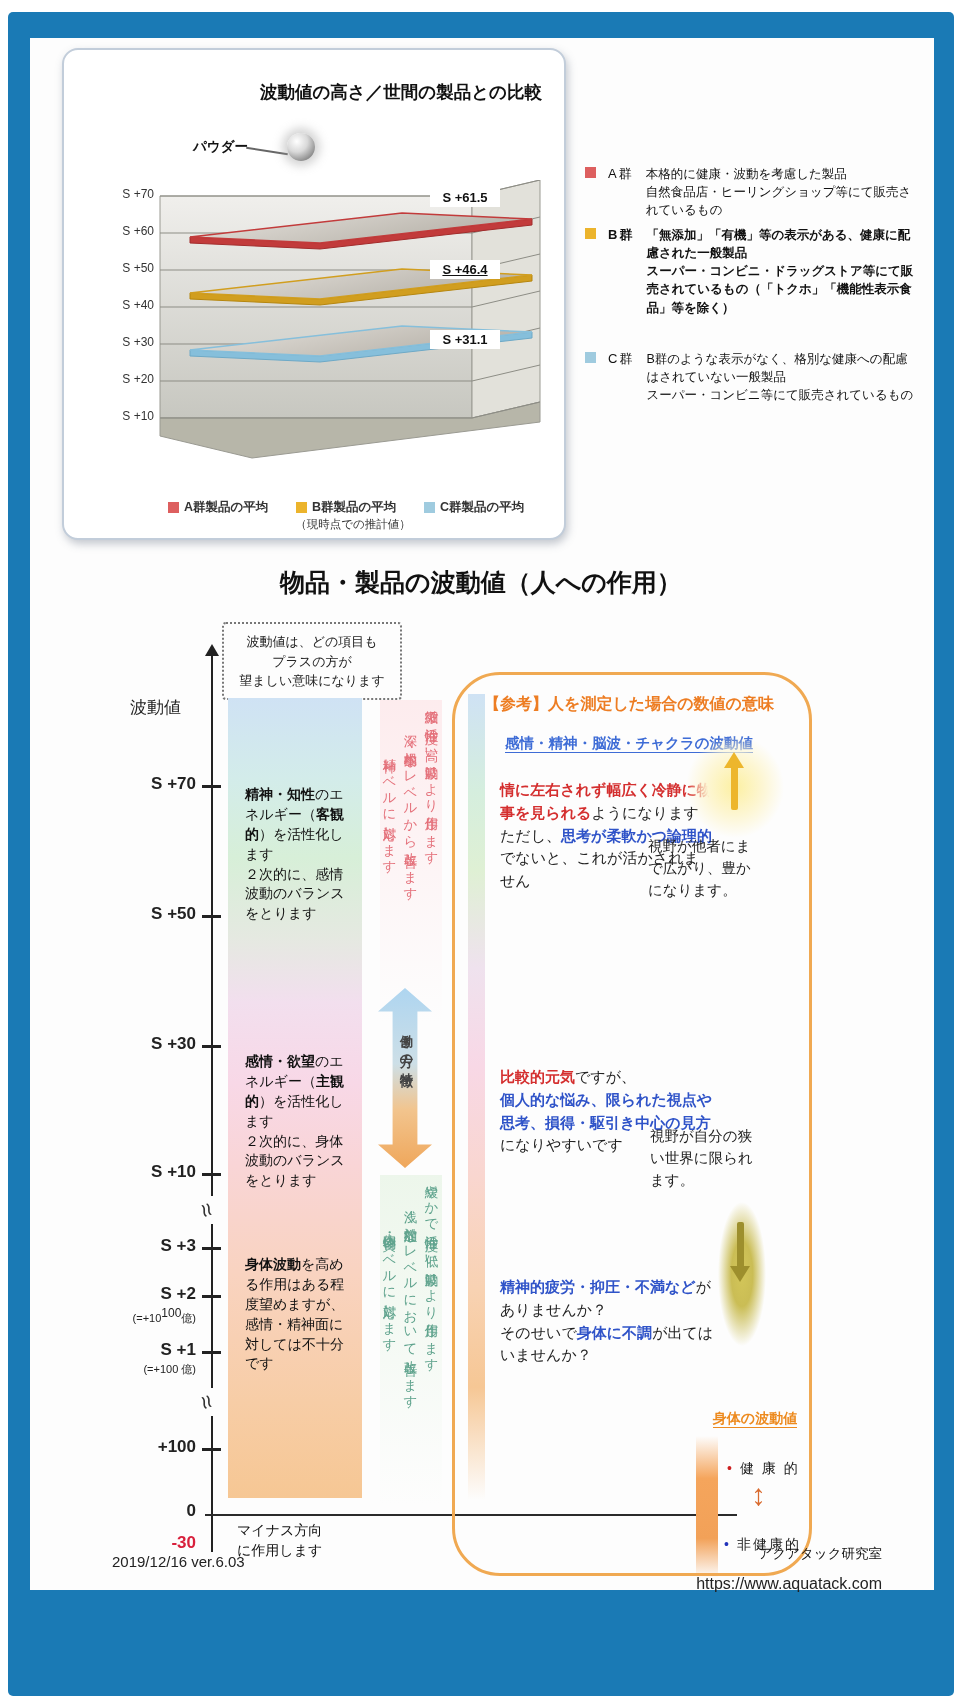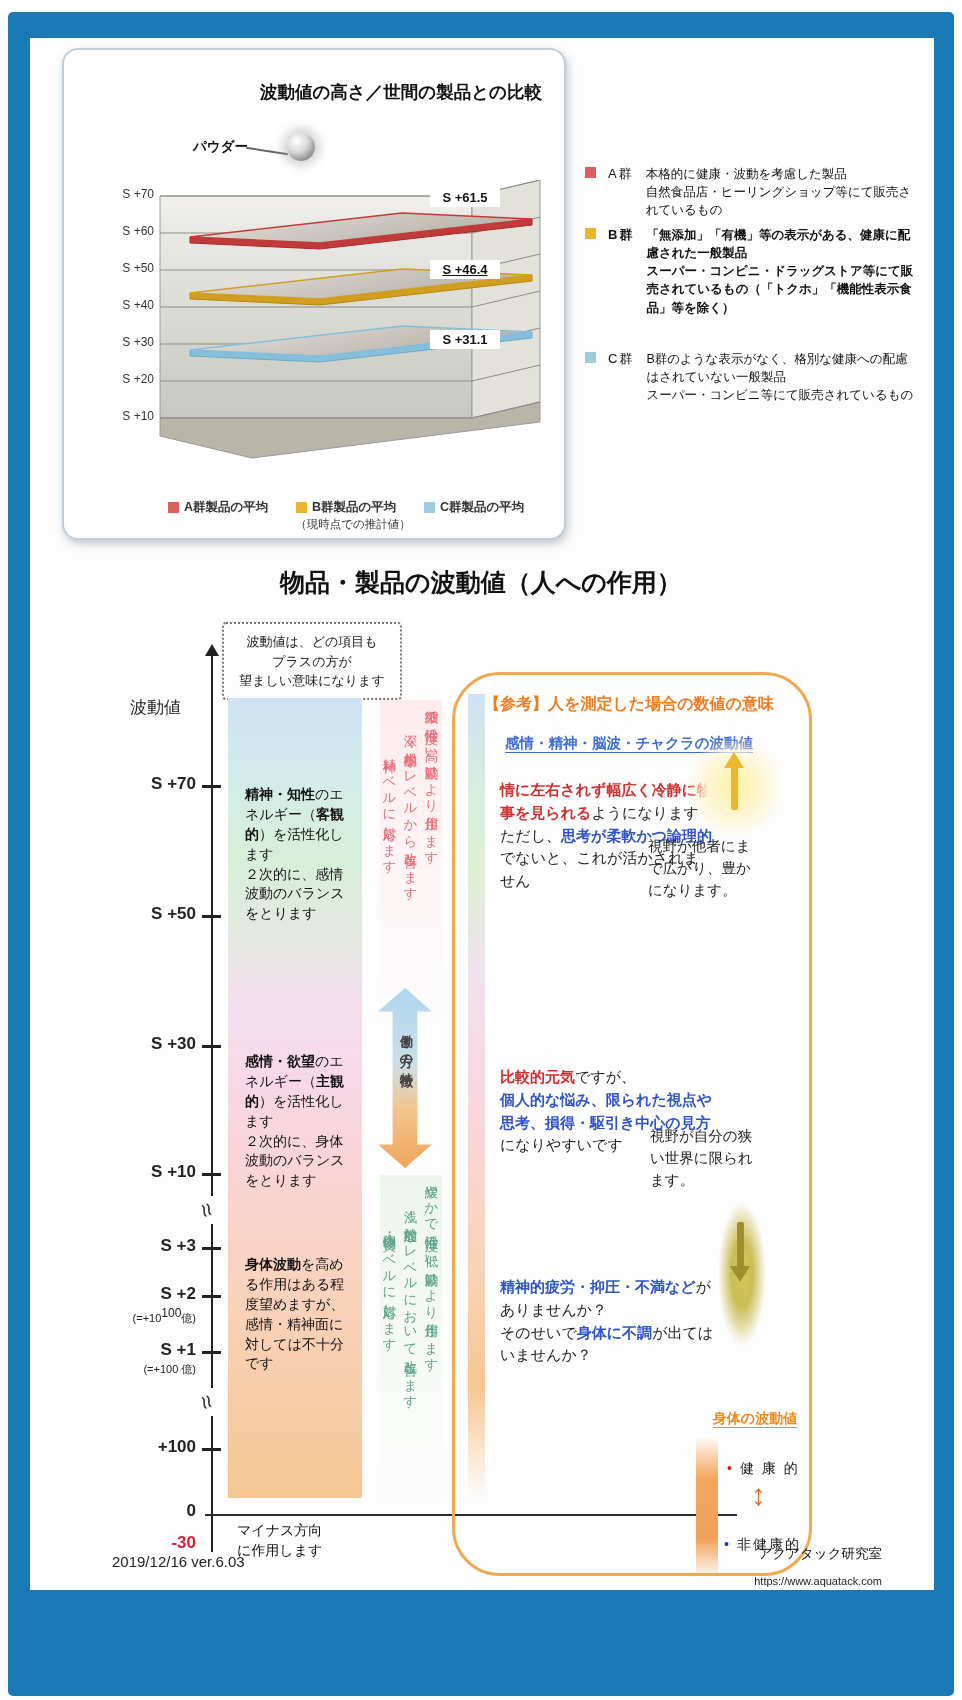--- a/index.html
+++ b/index.html
@@ -60,21 +60,21 @@
   .dhead{position:absolute;left:730px;top:1266px;width:0;height:0;border-left:10px solid transparent;border-right:10px solid transparent;border-top:16px solid #9d8f2d;}
   .bodyttl{position:absolute;left:700px;top:1410px;width:110px;text-align:center;font-size:14px;font-weight:bold;color:#ed8a1e;}
   .bodyttl span{border-bottom:1.5px solid #ed8a1e;padding-bottom:1px;}
   .oband{position:absolute;left:696px;top:1436px;width:22px;height:142px;background:linear-gradient(180deg,rgba(245,165,92,0) 0%,#f5a55c 30%,#f2a158 72%,rgba(245,165,92,0) 100%);}
   .hl{position:absolute;font-size:14px;color:#222;letter-spacing:2px;}
   .bullet-r{color:#cc2020;margin-right:6px;} .bullet-b{color:#2233bb;margin-right:6px;}
   .updown{position:absolute;left:751px;top:1480px;font-size:30px;font-weight:bold;color:#d96b2f;line-height:30px;}
   .minusnote{position:absolute;left:237px;top:1520px;width:106px;font-size:14px;color:#111;white-space:pre-line;line-height:1.45;}
   .footer-ver{position:absolute;left:112px;top:1553px;font-size:15px;color:#222;}
   .footer-org{position:absolute;right:80px;top:1545px;font-size:13.5px;color:#111;text-align:right;}
-  .footer-url{position:absolute;right:80px;top:1575px;font-size:11px;color:#222;text-align:right;}
+  .footer-url{position:absolute;right:80px;top:1575px;font-size:16px;color:#222;text-align:right;}
 </style>
 </head>
 <body>
 
 <div class="page">
   <div class="frame"></div>
   <div class="content"></div>
 
   <div class="card"></div>
   <div class="card-title">波動値の高さ／世間の製品との比較</div>

